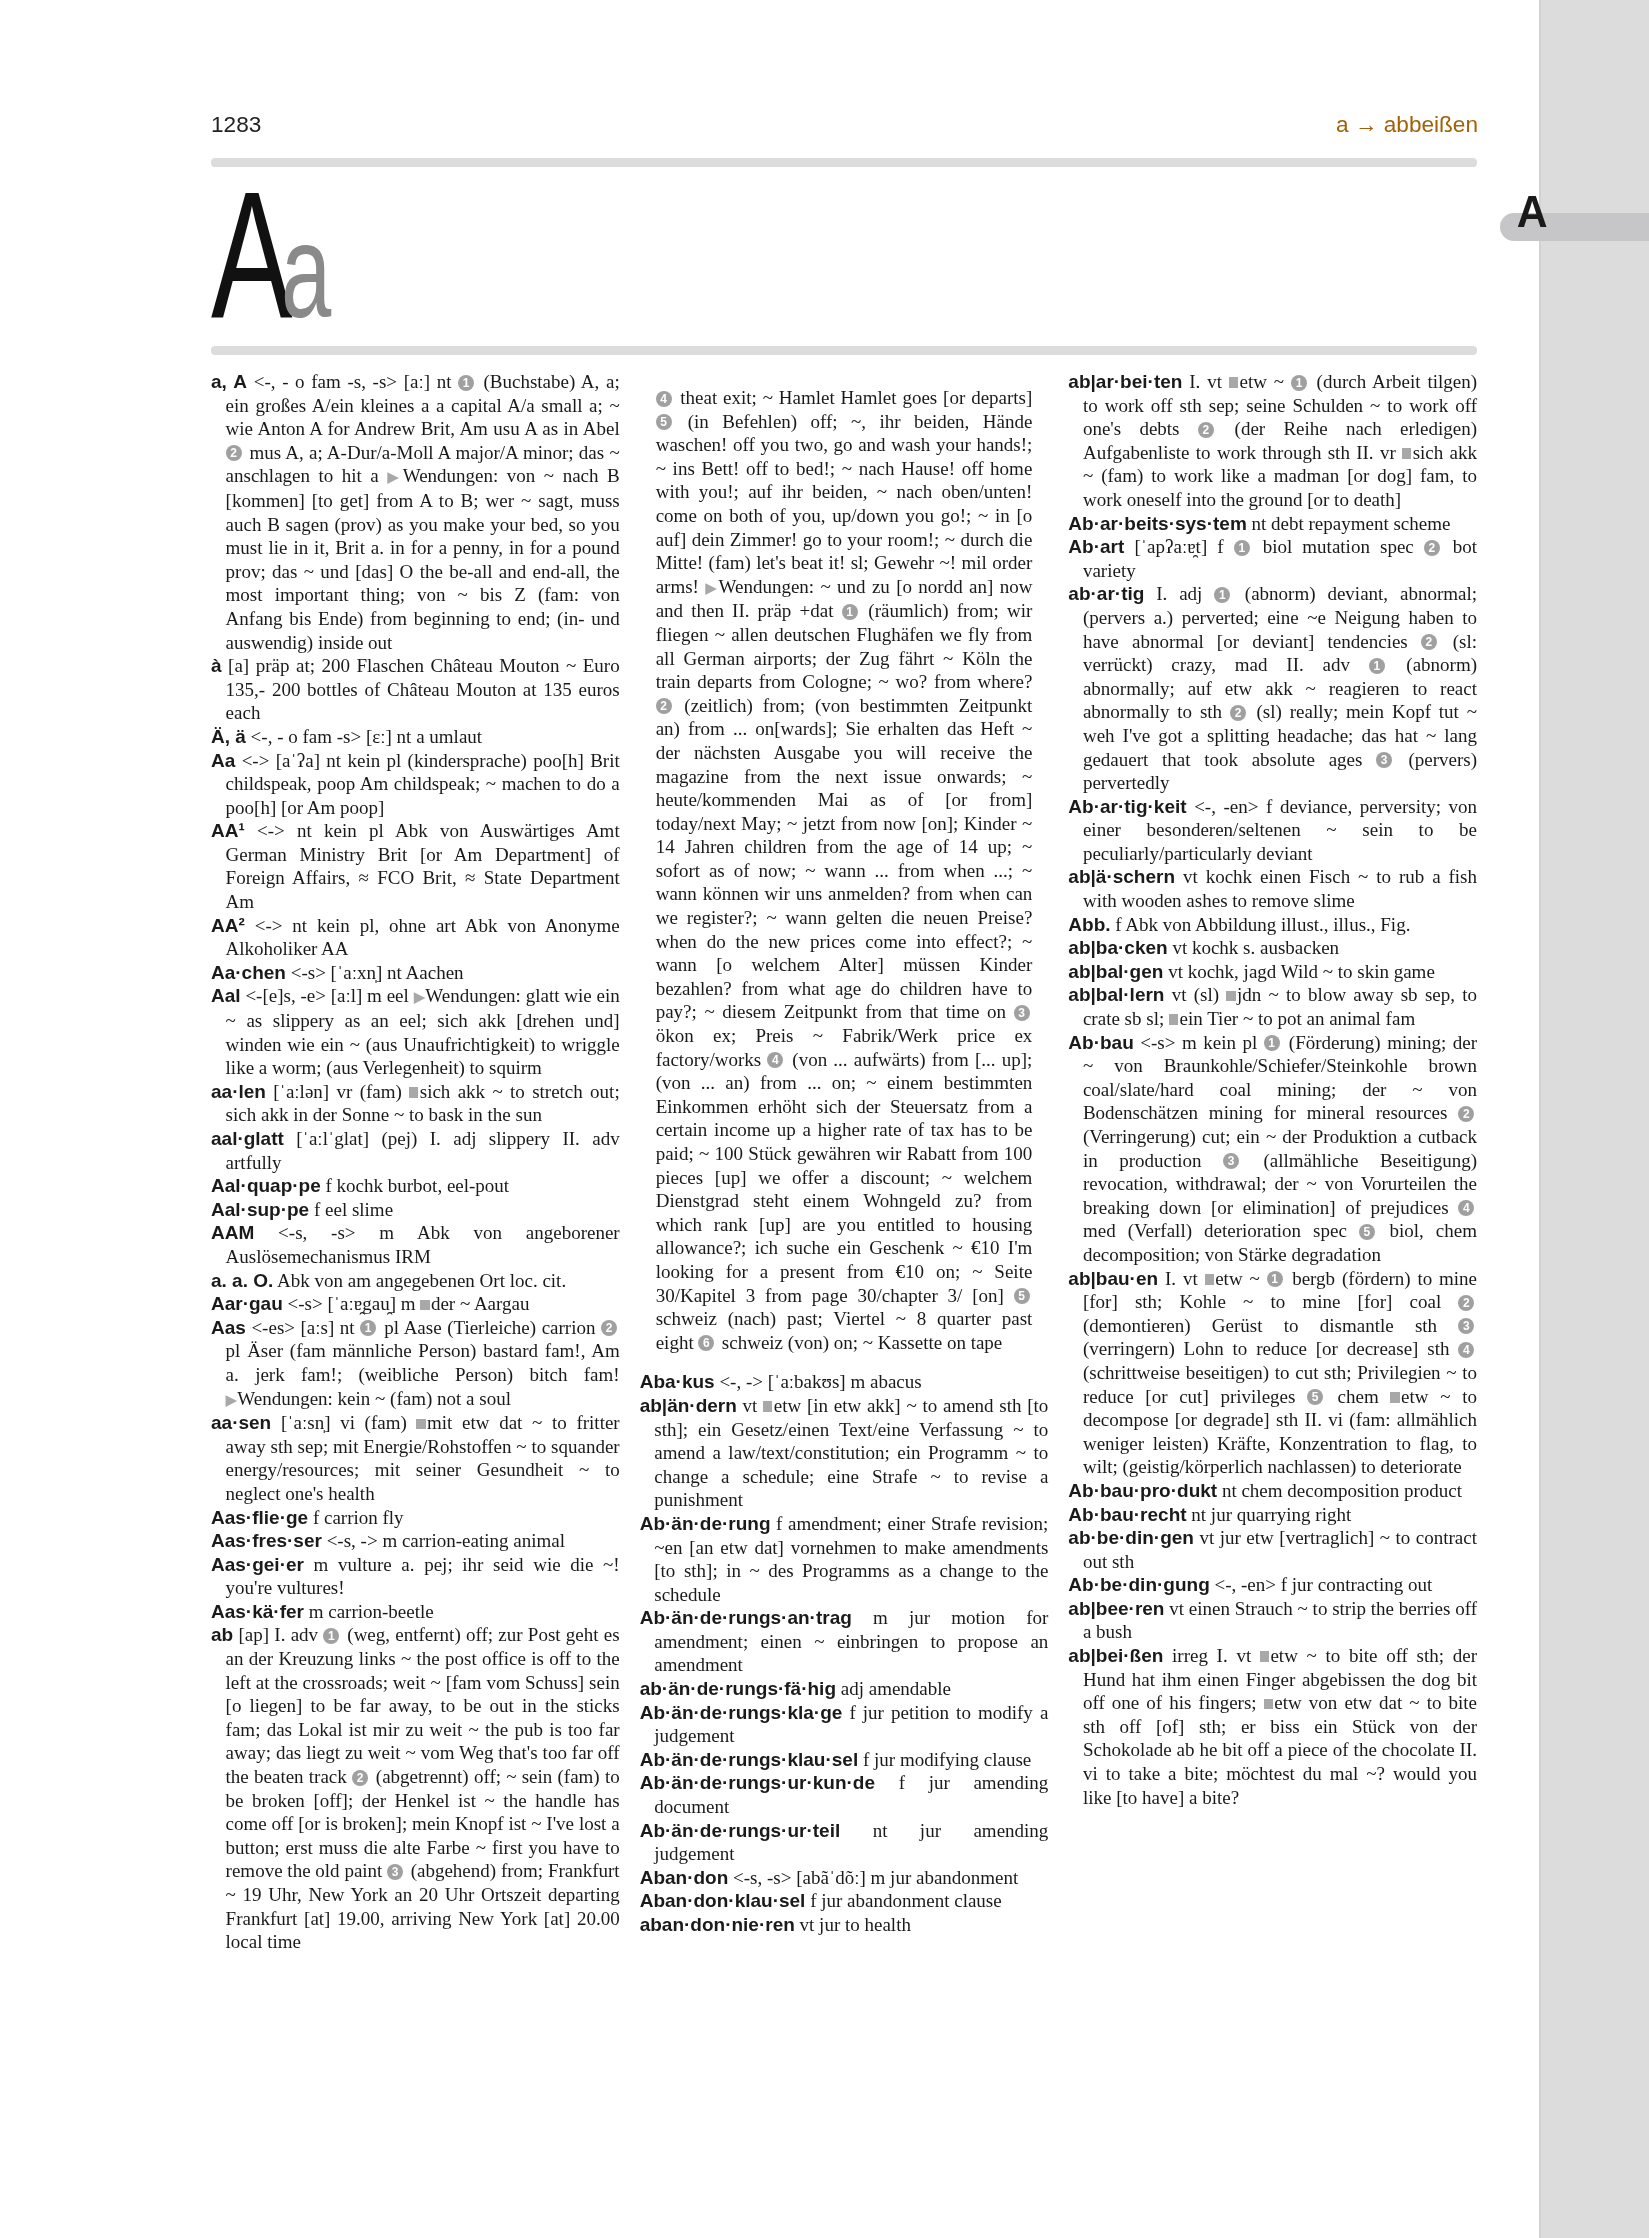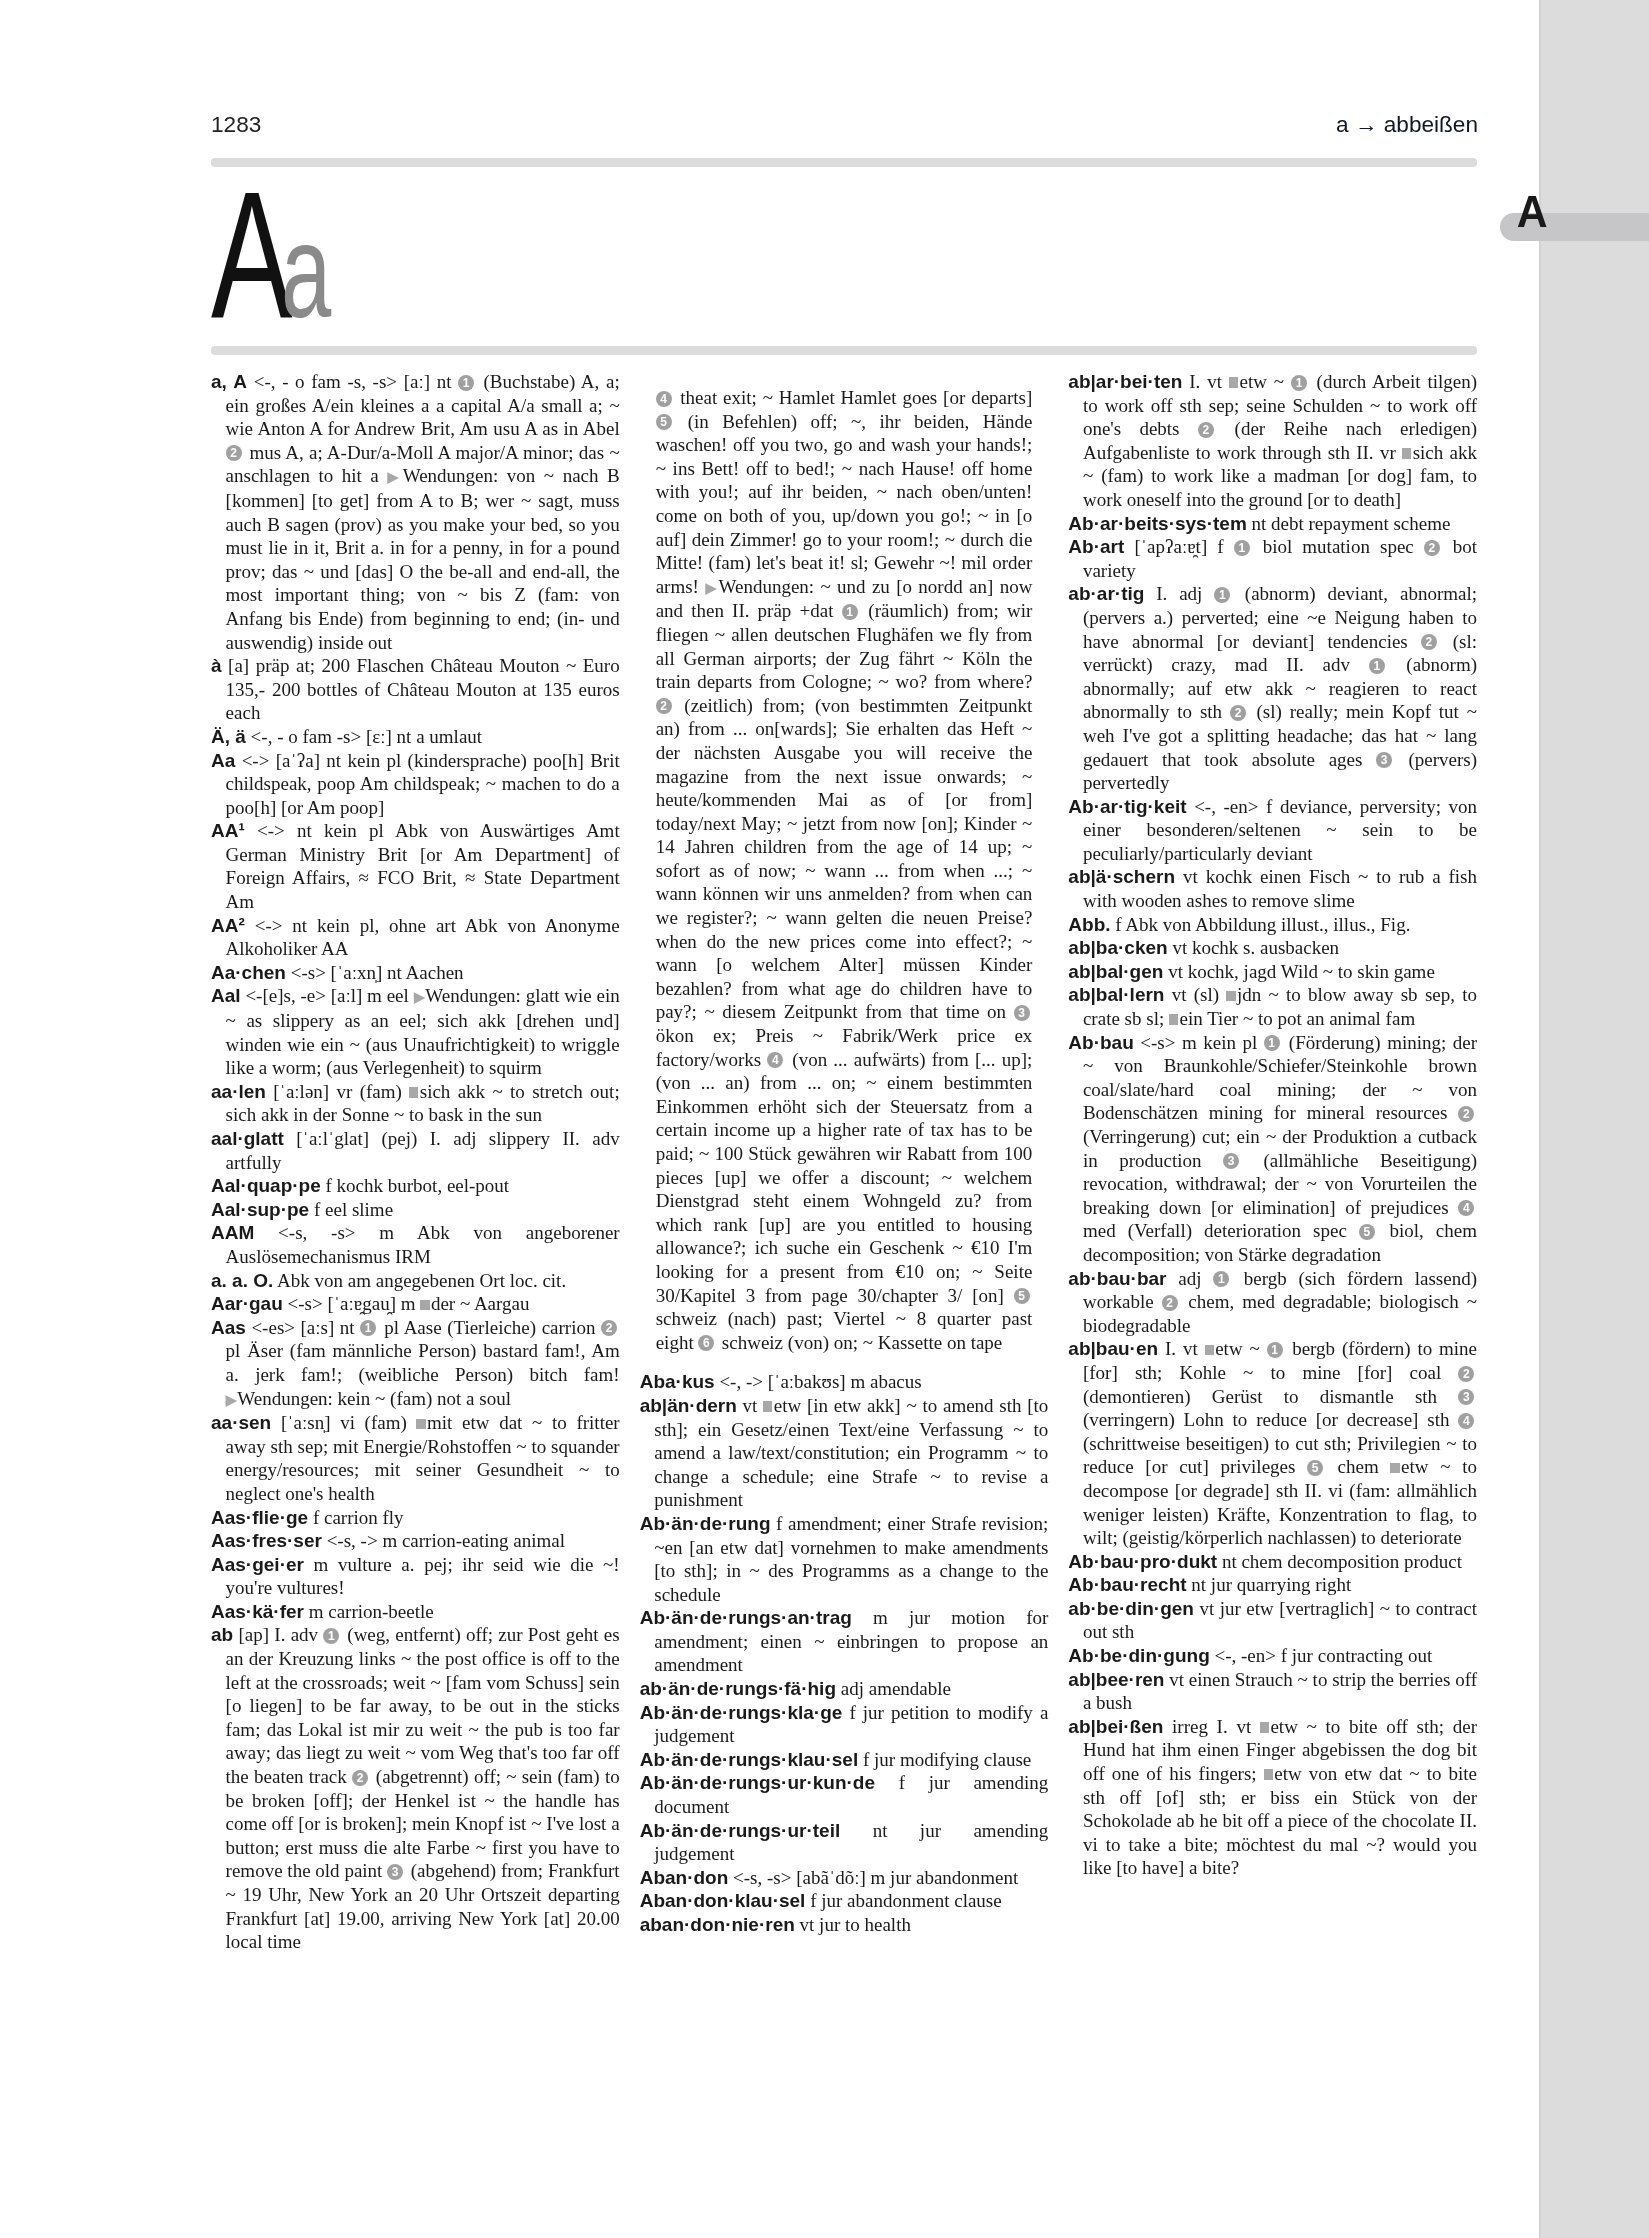--- a/index.html
+++ b/index.html
@@ -2,21 +2,21 @@
 <html style="font-size:10.6px"><head>
 <meta charset="utf-8">
 <style>
   html, body { margin:0; padding:0; }
   body { width:1650px; height:2239px; background:#ffffff; position:relative; overflow:hidden;
          font-family:"Liberation Serif","DejaVu Serif",serif; color:#1a1a1a; }
   .edge-strip { position:absolute; left:1539px; top:0; width:110px; height:2239px; background:#dcdcdc; border-left:2px solid #d2d2d2; }
   .thumb-tab { position:absolute; left:1500px; top:213px; width:150px; height:28px; background:#c6c6c8; border-radius:14.6px 0 0 14.6px; }
   .thumb-letter { position:absolute; left:1516px; top:189px; font-family:"Liberation Sans","DejaVu Sans",sans-serif; font-weight:bold; font-size:45px; color:#1a1a1a; line-height:1; transform:scaleX(0.95); }
   .page-number { position:absolute; left:211px; top:112px; font-family:"Liberation Sans","DejaVu Sans",sans-serif; font-size:22.6px; color:#222; }
-  .running-head { position:absolute; right:172px; top:112px; font-family:"Liberation Sans","DejaVu Sans",sans-serif; font-size:22.6px; color:#0f172a; }
+  .running-head { position:absolute; right:172px; top:112px; font-family:"Liberation Sans","DejaVu Sans",sans-serif; font-size:22.6px; color:#a16207; }
   .rule { position:absolute; left:211px; width:1266px; height:8.6px; background:#dcdcdc; border-radius:4px; }
   .rule.top { top:158px; }
   .rule.bottom { top:346px; }
   .big-letters { position:absolute; left:211px; top:165px; font-family:"Liberation Sans","DejaVu Sans",sans-serif; font-weight:normal; line-height:1; }
   .big-A { font-size:180px; color:#111; font-weight:100; letter-spacing:-2.7px; -webkit-text-stroke:0; display:inline-block; transform:scaleX(0.68); transform-origin:left; }
   .big-a { font-size:133px; color:#8a8a8a; display:inline-block; transform:scaleX(0.68); transform-origin:left; margin-left:-47px; }
   .columns { position:absolute; top:370px; left:211px; width:1266px; display:flex; gap:20px; }
   .col { width:409px; font-size:19px; line-height:23.6px; text-align:justify; hyphens:manual; }
   .entry { margin:0; padding-left:14.6px; text-indent:-14.6px; }
   .cont { margin:16px; }
@@ -86,21 +86,20 @@
       <p class="entry"><span class="hw">Ab·ar·beits·sys·tem</span> <span>nt debt repayment scheme</span></p>
       <p class="entry"><span class="hw">Ab·art</span> <span>[ˈapʔaːɐ̯t] f <span class="num">1</span> biol mutation spec <span class="num">2</span> bot variety</span></p>
       <p class="entry"><span class="hw">ab·ar·tig</span> <span>I. adj <span class="num">1</span> (abnorm) deviant, abnormal; (pervers a.) perverted; eine ~e Neigung haben to have abnormal [or deviant] tendencies <span class="num">2</span> (sl: verrückt) crazy, mad II. adv <span class="num">1</span> (abnorm) abnormally; auf etw akk ~ reagieren to react abnormally to sth <span class="num">2</span> (sl) really; mein Kopf tut ~ weh I've got a splitting headache; das hat ~ lang gedauert that took absolute ages <span class="num">3</span> (pervers) pervertedly</span></p>
       <p class="entry"><span class="hw">Ab·ar·tig·keit</span> <span>&lt;-, -en&gt; f deviance, perversity; von einer besonderen/seltenen ~ sein to be peculiarly/particularly deviant</span></p>
       <p class="entry"><span class="hw">ab|ä·schern</span> <span>vt kochk einen Fisch ~ to rub a fish with wooden ashes to remove slime</span></p>
       <p class="entry"><span class="hw">Abb.</span> <span>f Abk von Abbildung illust., illus., Fig.</span></p>
       <p class="entry"><span class="hw">ab|ba·cken</span> <span>vt kochk s. ausbacken</span></p>
       <p class="entry"><span class="hw">ab|bal·gen</span> <span>vt kochk, jagd Wild ~ to skin game</span></p>
       <p class="entry"><span class="hw">ab|bal·lern</span> <span>vt (sl) <span class="sq"></span>jdn ~ to blow away sb sep, to crate sb sl; <span class="sq"></span>ein Tier ~ to pot an animal fam</span></p>
       <p class="entry"><span class="hw">Ab·bau</span> <span>&lt;-s&gt; m kein pl <span class="num">1</span> (Förderung) mining; der ~ von Braunkohle/Schiefer/Steinkohle brown coal/slate/hard coal mining; der ~ von Bodenschätzen mining for mineral resources <span class="num">2</span> (Verringerung) cut; ein ~ der Produktion a cutback in production <span class="num">3</span> (allmähliche Beseitigung) revocation, withdrawal; der ~ von Vorurteilen the breaking down [or elimination] of prejudices <span class="num">4</span> med (Verfall) deterioration spec <span class="num">5</span> biol, chem decomposition; von Stärke degradation</span></p>
-      <p class="entry"><span class="hw">ab·bau·bar</span> <span>adj <span class="num">1</span> bergb (sich fördern lassend) workable <span class="num">2</span> chem, med degradable; biologisch ~ biodegradable</span></p>
       <p class="entry"><span class="hw">ab|bau·en</span> <span>I. vt <span class="sq"></span>etw ~ <span class="num">1</span> bergb (fördern) to mine [for] sth; Kohle ~ to mine [for] coal <span class="num">2</span> (demontieren) Gerüst to dismantle sth <span class="num">3</span> (verringern) Lohn to reduce [or decrease] sth <span class="num">4</span> (schrittweise beseitigen) to cut sth; Privilegien ~ to reduce [or cut] privileges <span class="num">5</span> chem <span class="sq"></span>etw ~ to decompose [or degrade] sth II. vi (fam: allmählich weniger leisten) Kräfte, Konzentration to flag, to wilt; (geistig/körperlich nachlassen) to deteriorate</span></p>
       <p class="entry"><span class="hw">Ab·bau·pro·dukt</span> <span>nt chem decomposition product</span></p>
       <p class="entry"><span class="hw">Ab·bau·recht</span> <span>nt jur quarrying right</span></p>
       <p class="entry"><span class="hw">ab·be·din·gen</span> <span>vt jur etw [vertraglich] ~ to contract out sth</span></p>
       <p class="entry"><span class="hw">Ab·be·din·gung</span> <span>&lt;-, -en&gt; f jur contracting out</span></p>
       <p class="entry"><span class="hw">ab|bee·ren</span> <span>vt einen Strauch ~ to strip the berries off a bush</span></p>
       <p class="entry"><span class="hw">ab|bei·ßen</span> <span>irreg I. vt <span class="sq"></span>etw ~ to bite off sth; der Hund hat ihm einen Finger abgebissen the dog bit off one of his fingers; <span class="sq"></span>etw von etw dat ~ to bite sth off [of] sth; er biss ein Stück von der Schokolade ab he bit off a piece of the chocolate II. vi to take a bite; möchtest du mal ~? would you like [to have] a bite?</span></p>
     </div>
 </div>
 

